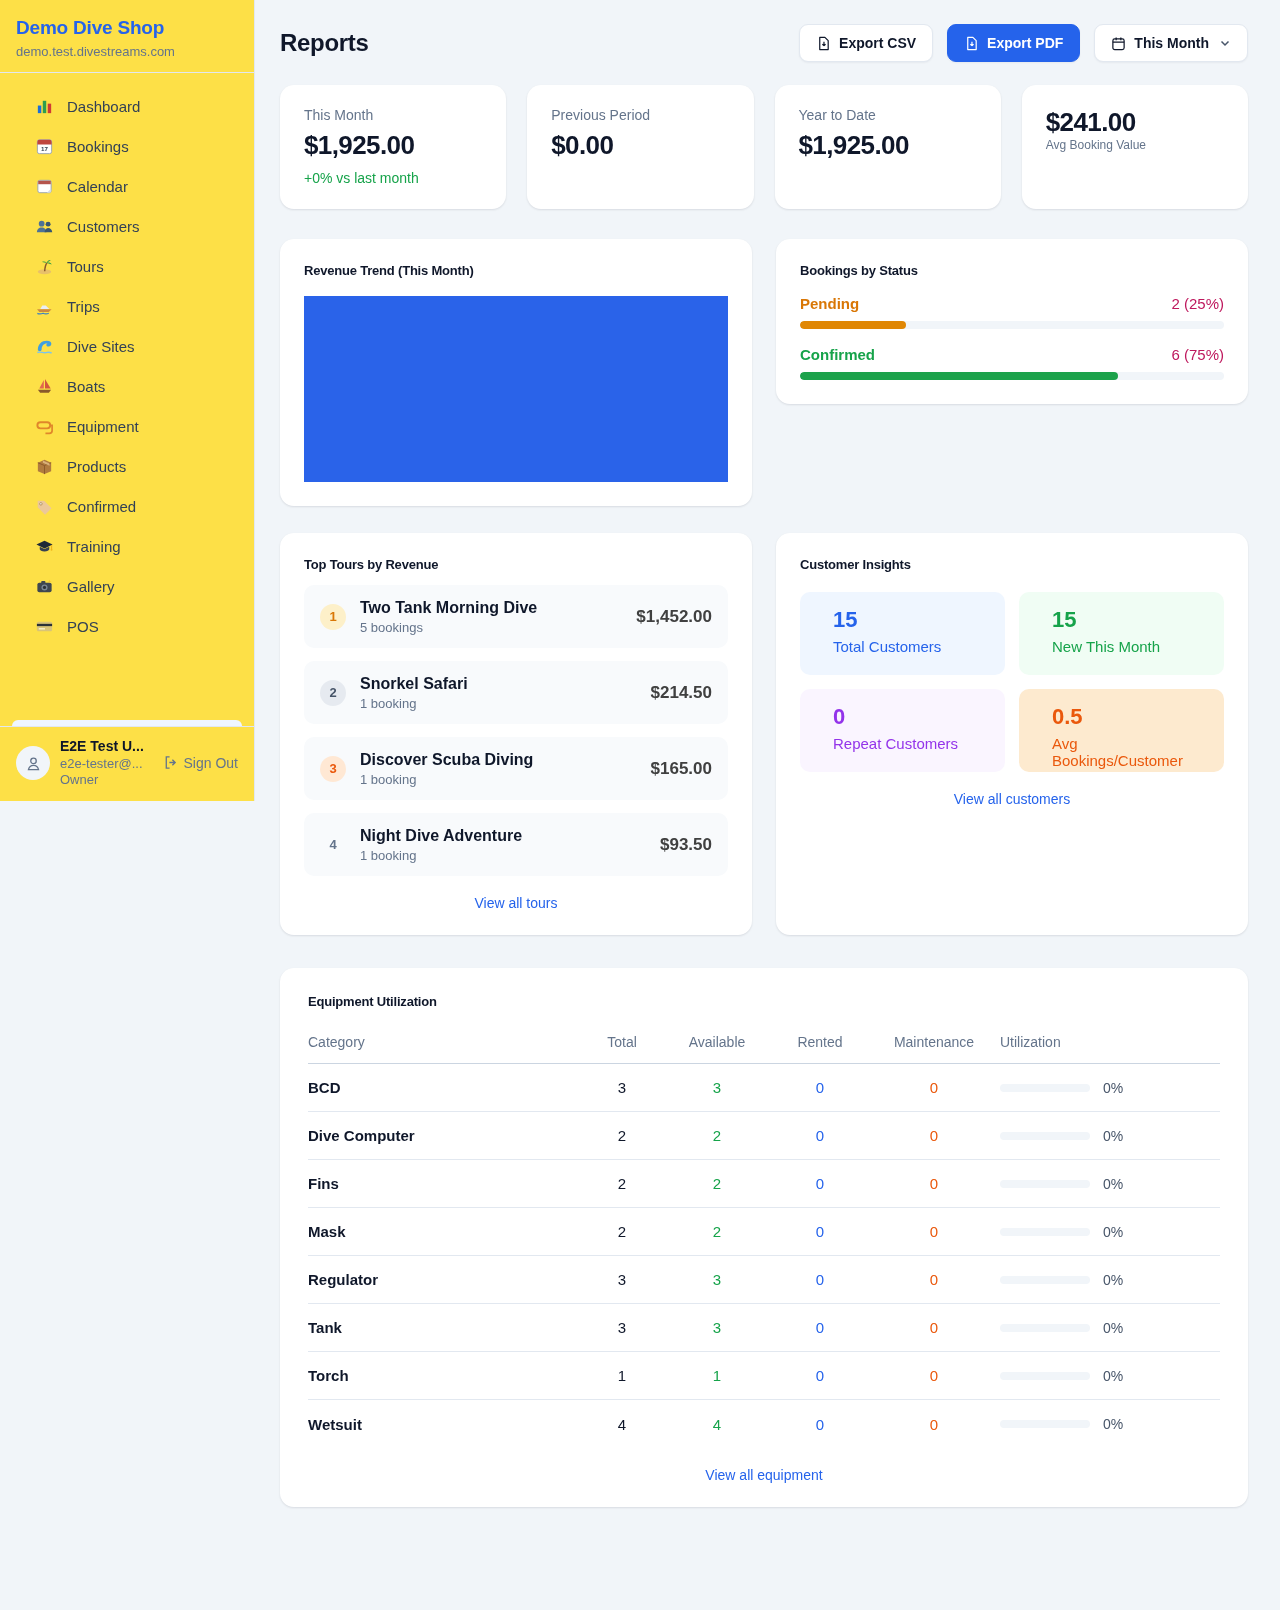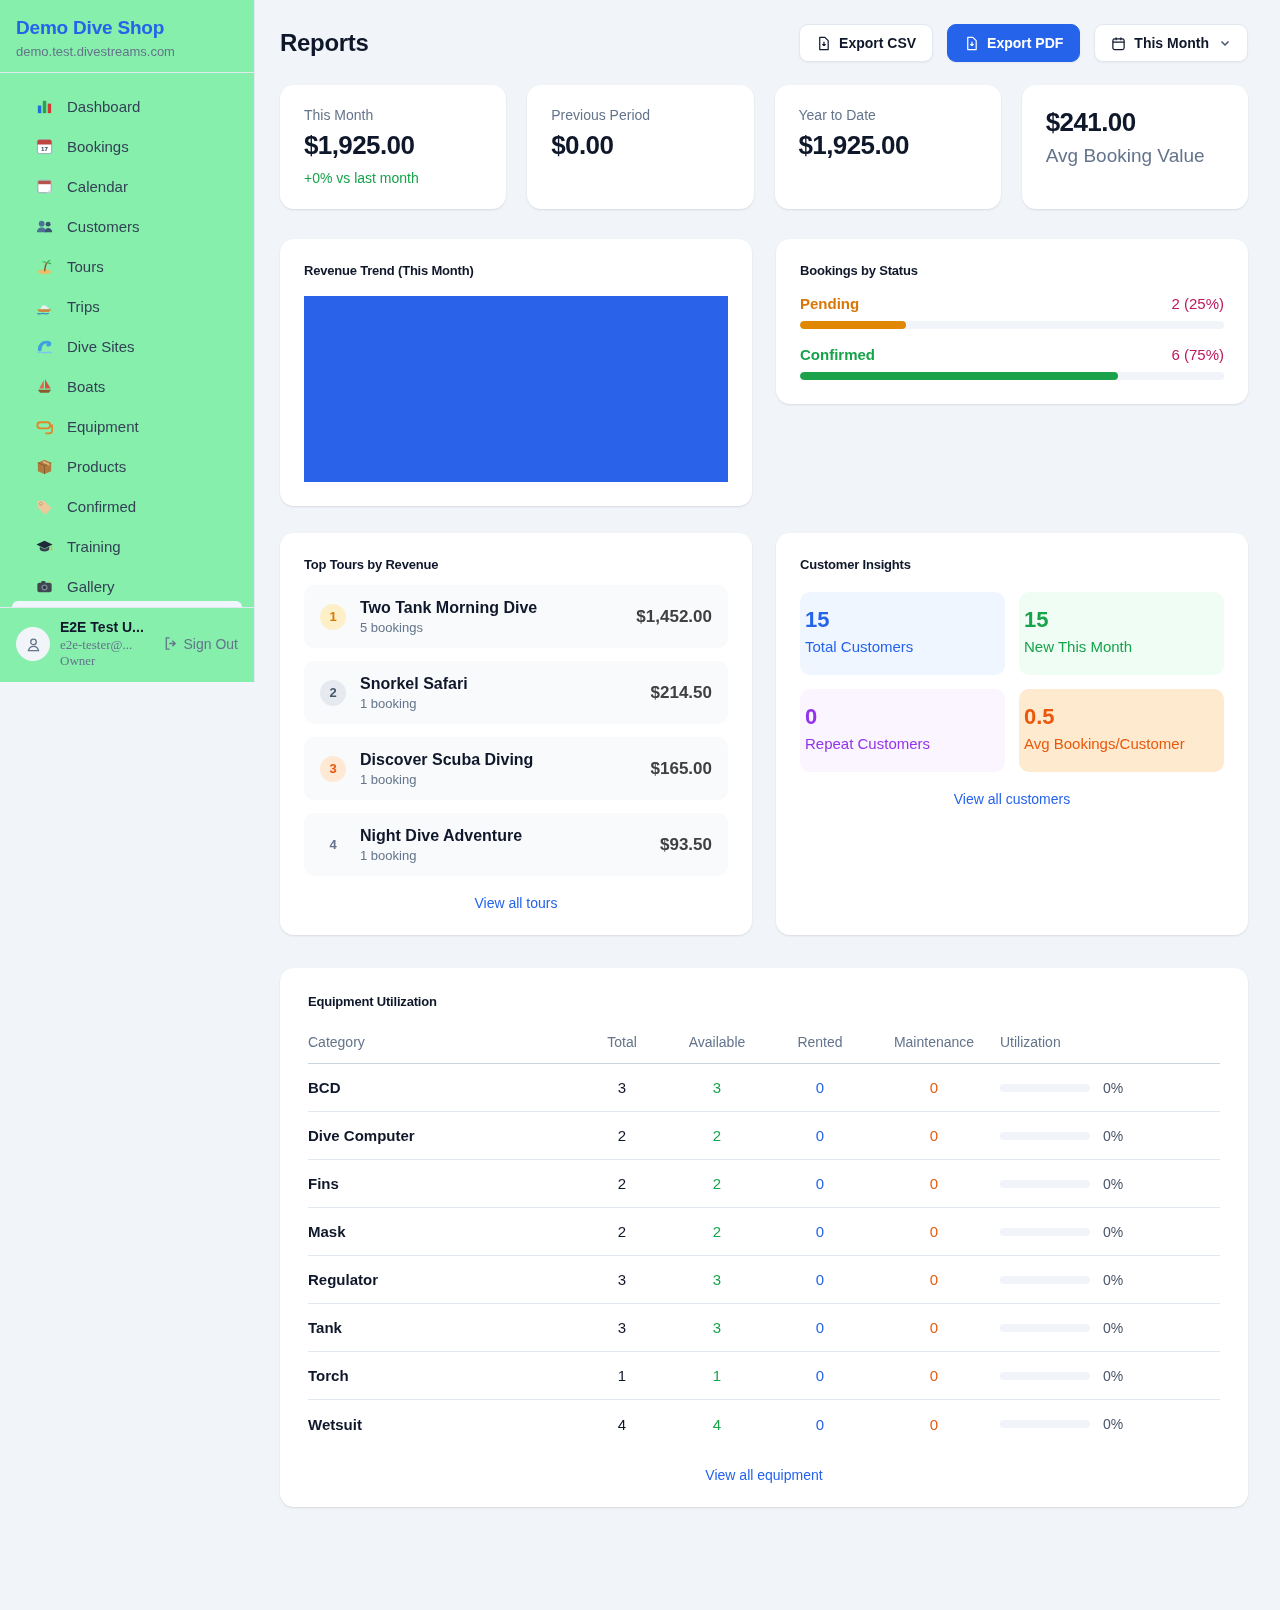--- a/index.html
+++ b/index.html
@@ -8,22 +8,22 @@
     height: 1610px;
     background: #f1f5f9;
     font-family: "Liberation Sans", sans-serif;
     color: #0f172a;
     position: relative;
     overflow: hidden;
   }
   
   .sidebar {
     position: absolute; left: 0; top: 0;
-    width: 255px; height: 682px;
-    background: #86efac;
+    width: 255px; height: 801px;
+    background: #fde047;
     border-right: 1px solid #e2e8f0;
     display: flex; flex-direction: column;
   }
   .brand { padding: 17px 16px 13px; border-bottom: 1px solid #e2e8f0; }
   .brand-name { color: #2563eb; font-size: 19px; font-weight: bold; letter-spacing: -0.2px; }
   .brand-domain { color: #64748b; font-size: 13px; margin-top: 5px; }
   .nav { flex: 1; padding: 13px 24px 0; overflow: hidden; }
   .nav-item {
     display: flex; align-items: center; gap: 13px;
     padding: 10px 10px; border-radius: 8px;
@@ -32,21 +32,21 @@
   .nav-item .ico { width: 20px; height: 20px; flex: 0 0 20px; display: flex; align-items: center; justify-content: center; }
   .active-peek { height: 6px; margin: 0 12px; background: #eff6ff; border-radius: 8px 8px 0 0; }
   .user-footer {
     border-top: 1px solid #e2e8f0;
     padding: 11px 16px 13px;
     display: flex; align-items: center; gap: 10px;
   }
   .avatar { width: 34px; height: 34px; border-radius: 50%; background: #f1f5f9; display: flex; align-items: center; justify-content: center; flex: 0 0 34px; }
   .user-meta { line-height: 1.25; min-width: 0; }
   .user-name { font-weight: bold; font-size: 14px; color: #0f172a; }
-  .user-email, .user-role { font-size: 13px; color: #64748b; font-family: Liberation Serif, serif; }
+  .user-email, .user-role { font-size: 13px; color: #64748b; }
   .signout { margin-left: auto; display: flex; align-items: flex-start; gap: 6px; color: #64748b; font-size: 14px; cursor: pointer; white-space: nowrap; }
 
   
   .main { margin-left: 255px; padding: 24px 32px 40px 25px; }
   .topbar { display: flex; align-items: center; margin-bottom: 23px; }
   .page-title { font-size: 24px; font-weight: 800; letter-spacing: -0.3px; flex: 1; }
   .btn {
     height: 38px; padding: 0 16px; border-radius: 9px;
     display: inline-flex; align-items: center; gap: 8px;
     background: #fff; border: 1px solid #e2e8f0; color: #0f172a;
@@ -61,21 +61,21 @@
   .card {
     background: #fff; border-radius: 14px;
     box-shadow: 0 1px 2px rgba(15,23,42,.06), 0 1px 3px rgba(15,23,42,.05);
   }
   .stats-grid { display: grid; grid-template-columns: repeat(4, 1fr); gap: 21px; }
   .stat-card { padding: 22px 24px; height: 124px; }
   .stat-label { font-size: 14px; color: #64748b; }
   .stat-value { font-size: 26px; font-weight: 800; letter-spacing: -0.6px; margin-top: 7px; }
   .stat-delta { font-size: 14px; color: #16a34a; margin-top: 9px; }
   .stat-card.value-first .stat-value { margin-top: 0; }
-  .stat-card.value-first .stat-label { margin-top: 7px; font-size: 19px; }
+  .stat-card.value-first .stat-label { font-size: 12px; }
 
   .row2 { display: grid; grid-template-columns: 1fr 1fr; gap: 24px; align-items: start; margin-top: 30px; }
   .panel { padding: 24px; }
   .panel-title { font-size: 13px; font-weight: bold; letter-spacing: -0.2px; }
   .chart-block { margin-top: 18px; height: 186px; background: #2a63e9; }
 
   .status-row { margin-top: 17px; }
   .status-line { display: flex; align-items: baseline; font-size: 15px; font-weight: bold; }
   .status-line .sval { margin-left: auto; color: #be185d; font-weight: normal; }
   .status-label.pending { color: #d97706; }
@@ -96,21 +96,21 @@
   .rank.r1 { background: #fdf0c9; color: #d97706; }
   .rank.r2 { background: #e6eaf0; color: #475569; }
   .rank.r3 { background: #ffe8d4; color: #ea580c; }
   .rank.r4 { background: transparent; color: #64748b; }
   .tour-name { font-size: 16px; font-weight: bold; }
   .tour-bookings { font-size: 13px; color: #64748b; margin-top: 3px; }
   .tour-rev { margin-left: auto; font-size: 17px; font-weight: bold; color: #404040; white-space: nowrap; }
   .view-all { display: block; text-align: center; color: #2563eb; font-size: 14px; margin-top: 19px; text-decoration: none; cursor: pointer; }
 
   .tiles { display: grid; grid-template-columns: 1fr 1fr; gap: 14px; margin-top: 20px; }
-  .tile { border-radius: 10px; padding: 15px 5px; height: 83px; }
+  .tile { border-radius: 10px; padding: 15px 33px; height: 83px; }
   .tile-value { font-size: 22px; font-weight: 800; }
   .tile-label { font-size: 15px; margin-top: 5px; }
   .tile.blue   { background: #eff6ff; } .tile.blue .tile-value, .tile.blue .tile-label { color: #2563eb; }
   .tile.green  { background: #f0fdf4; } .tile.green .tile-value, .tile.green .tile-label { color: #16a34a; }
   .tile.purple { background: #faf5ff; } .tile.purple .tile-value, .tile.purple .tile-label { color: #9333ea; }
   .tile.orange { background: #fdeacf; } .tile.orange .tile-value, .tile.orange .tile-label { color: #ea580c; }
 
   .equip-card { margin-top: 33px; padding: 26px 28px 24px; }
   .tbl { margin-top: 15px; }
   .trow {

